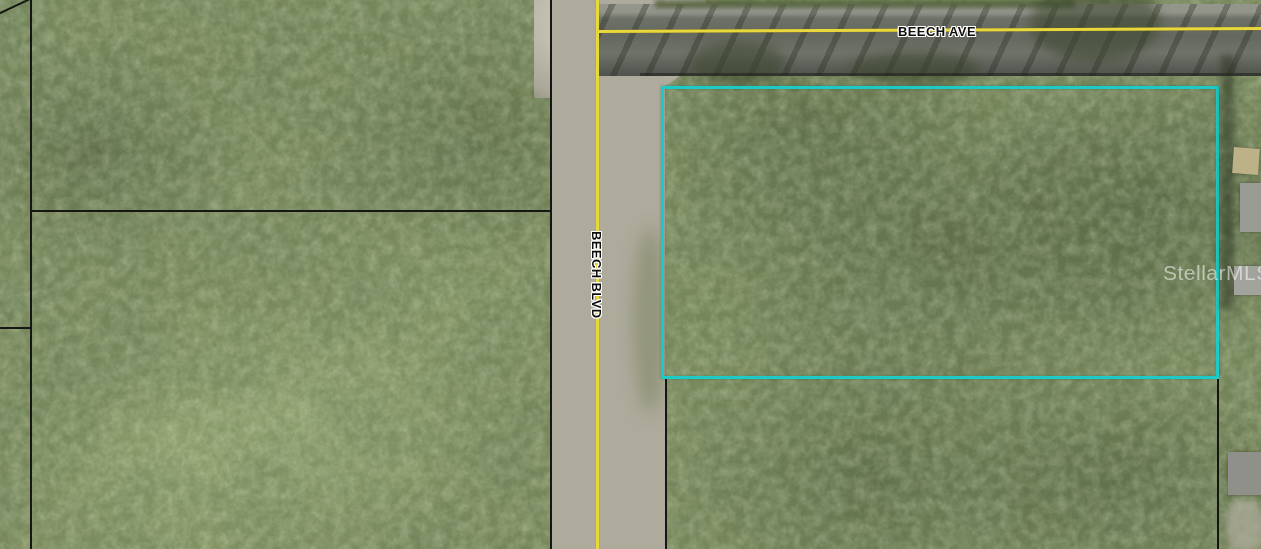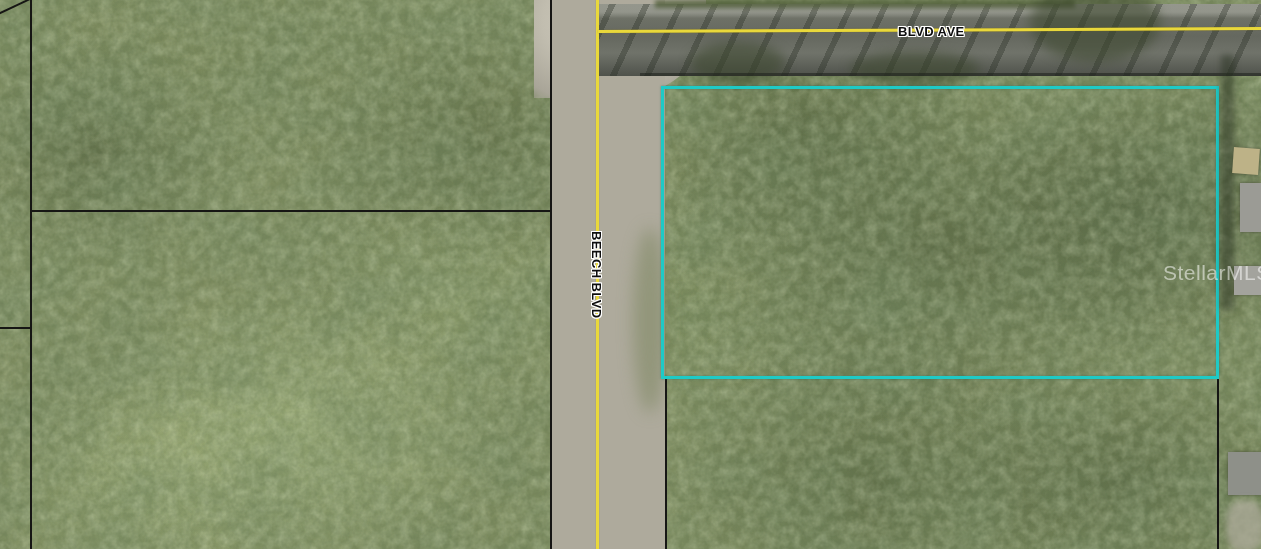--- a/index.html
+++ b/index.html
@@ -147,18 +147,18 @@
 
   <div class="parcel-highlight"></div>
 
   <div class="structure s-darkstrip"></div>
   <div class="structure s-tan"></div>
   <div class="structure s-gray1"></div>
   <div class="structure s-gray2"></div>
   <div class="structure s-pad"></div>
   <div class="structure s-clearing"></div>
 
-  <div class="street-label lbl-lime">BLVD AVE</div>
+  <div class="street-label lbl-lime">BEECH AVE</div>
   <div class="street-label lbl-beech">BEECH BLVD</div>
 
   <div class="watermark">StellarMLS</div>
 
 </div>
 
 </body></html>

